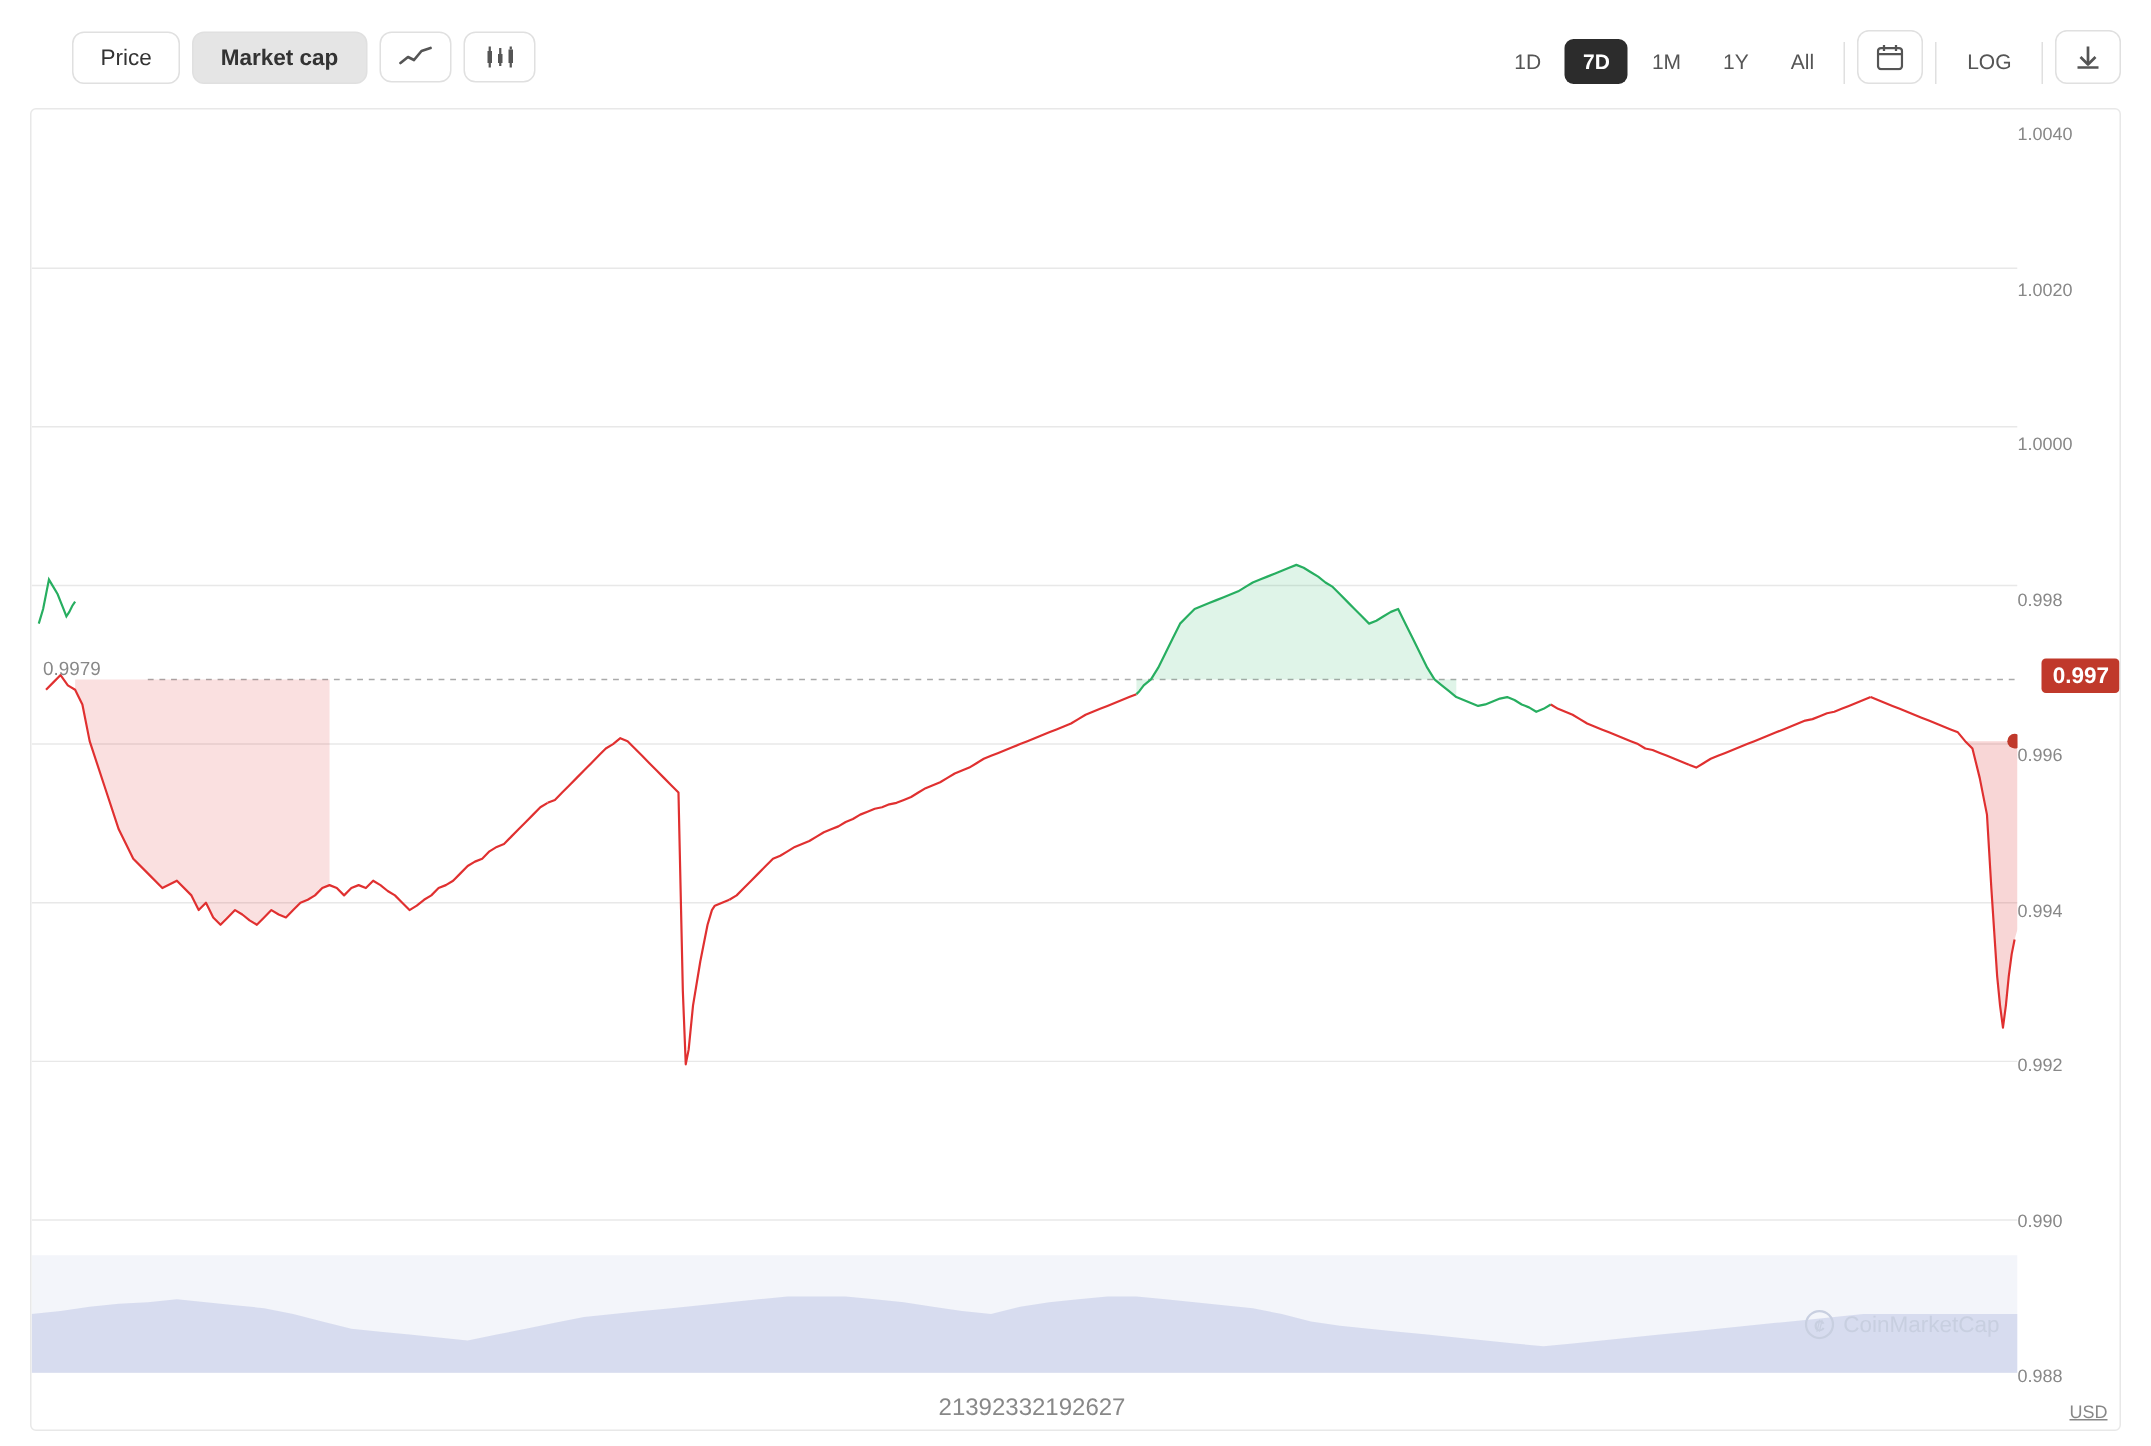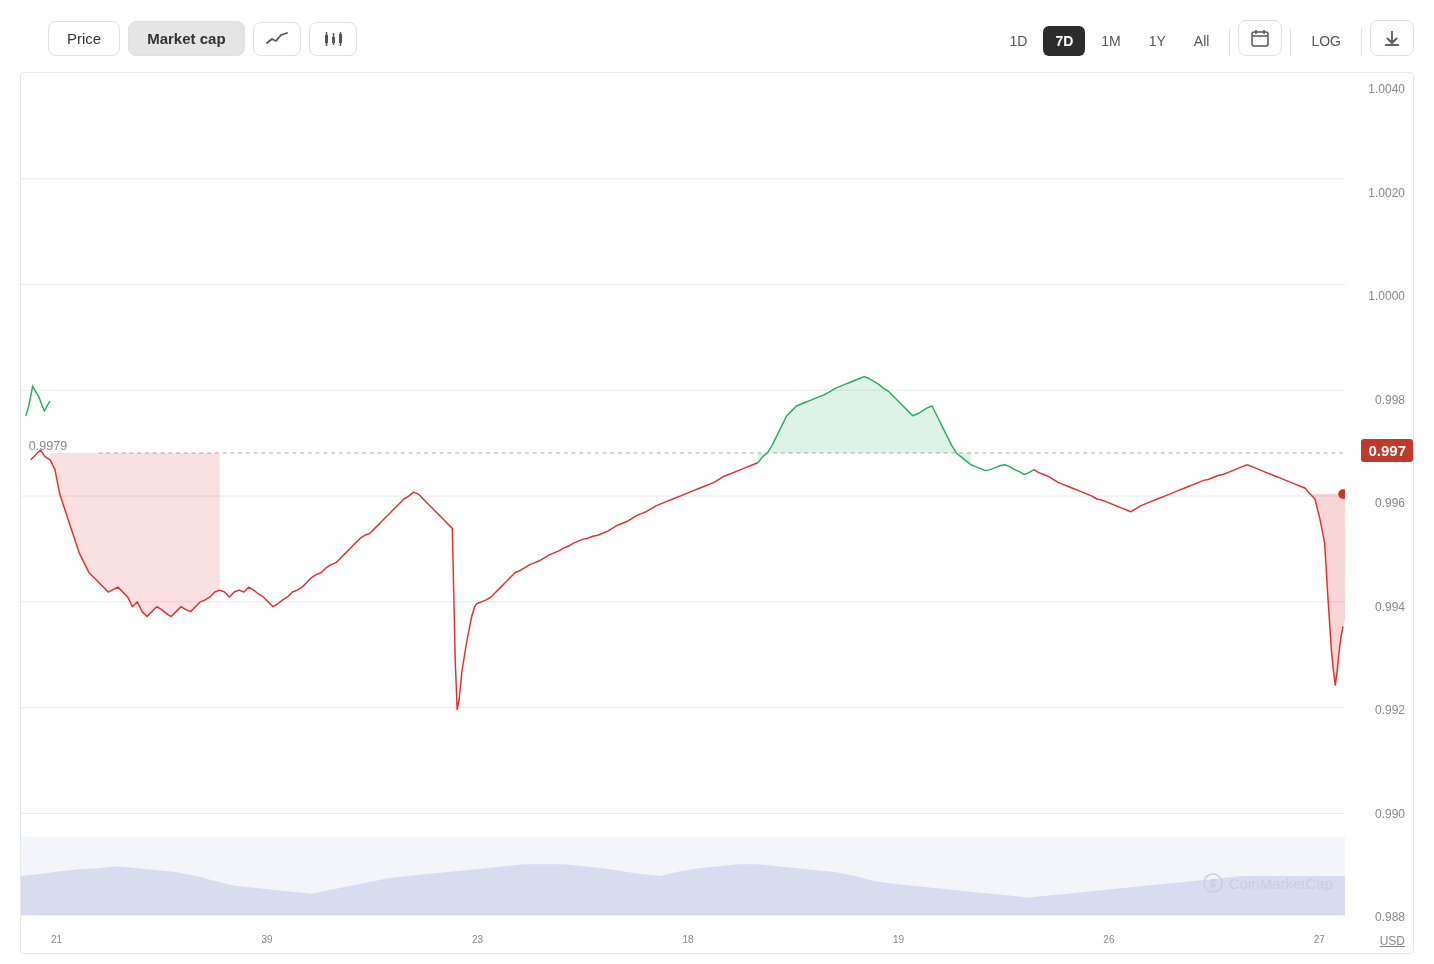--- a/index.html
+++ b/index.html
@@ -19,21 +19,21 @@
       flex-direction: column;
     }
     .toolbar {
       display: flex;
       align-items: center;
       justify-content: space-between;
       margin-bottom: 16px;
     }
     .toolbar-left {
       display: flex;
-      align-items: flex-end;
+      align-items: flex-start;
       gap: 8px;
       padding-left: 28px;
     }
     .toolbar-right {
       display: flex;
       align-items: flex-end;
       gap: 4px;
     }
     .btn {
       border: 1px solid #e0e0e0;
@@ -93,33 +93,33 @@
       bottom: 0;
       width: 68px;
       display: flex;
       flex-direction: column;
       justify-content: space-between;
       padding: 10px 8px 30px 0;
       font-size: 12px;
       color: #888;
     }
     .y-label {
-      text-align: right;
+      text-align: left;
       line-height: 1;
     }
     .x-axis {
       position: absolute;
       bottom: 0;
       left: 10px;
       right: 68px;
       height: 28px;
       display: flex;
-      justify-content: space-between;
+      justify-content: center;
       align-items: center;
-      font-size: 10px;
+      font-size: 16px;
       color: #888;
       padding: 0 20px;
     }
     .current-price-badge {
       position: absolute;
       right: 0;
       background: #c0392b;
       color: #fff;
       font-size: 15px;
       font-weight: 600;
@@ -286,21 +286,21 @@
       <span class="y-label">0.990</span>
       <span class="y-label">0.988</span>
     </div>
 
     <div class="current-price-badge" style="top: calc(43% - 12px); right: 0px;">0.997</div>
 
     <div class="x-axis">
       <span>21</span>
       <span>39</span>
       <span>23</span>
-      <span>18</span>
+      <span>32</span>
       <span>19</span>
       <span>26</span>
       <span>27</span>
     </div>
 
     <div class="usd-label">USD</div>
 
     <div class="watermark">
       <svg width="20" height="20" viewBox="0 0 20 20">
         <circle cx="10" cy="10" r="9" fill="none" stroke="#c8cfe0" stroke-width="1.5"></circle>

